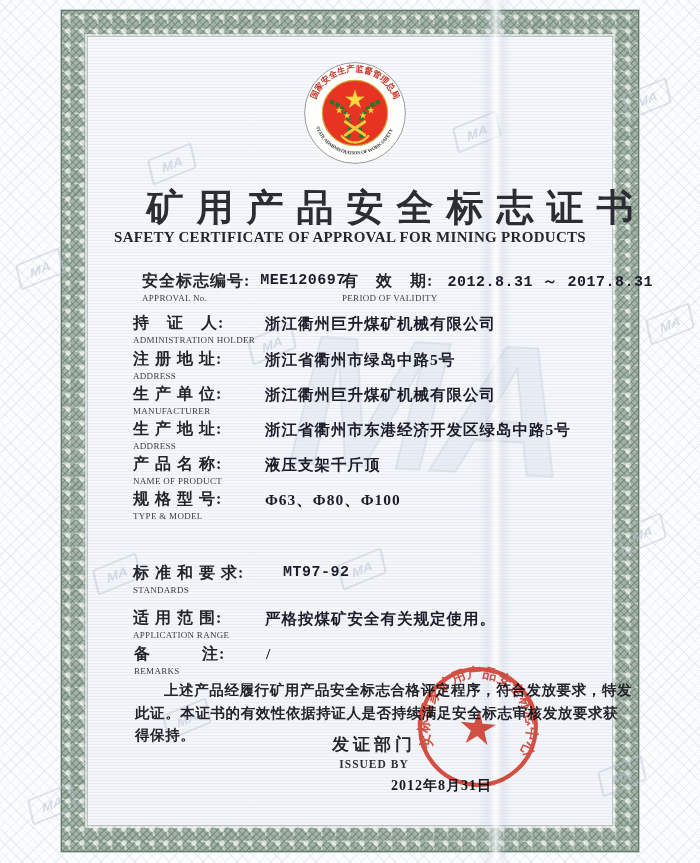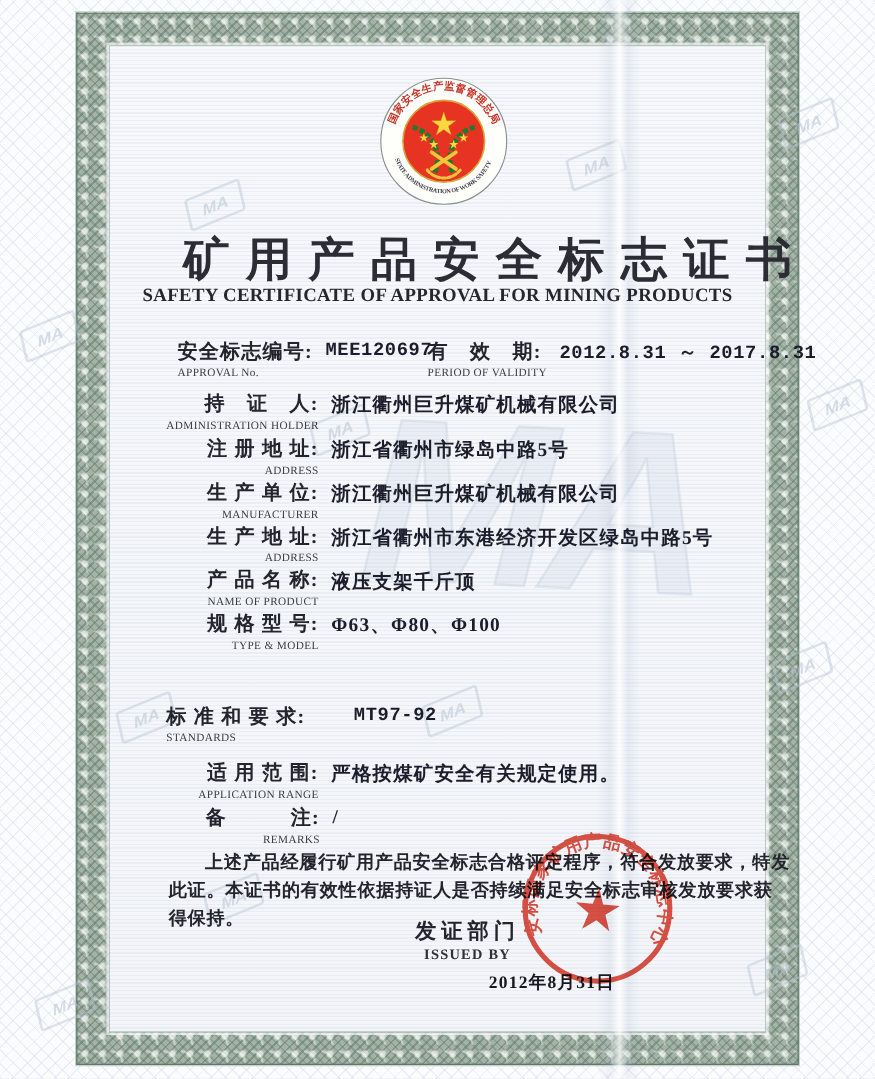--- a/index.html
+++ b/index.html
@@ -62,21 +62,21 @@
   
   .row{position:absolute;display:flex;align-items:flex-start;}
   .lab{flex:0 0 auto;}
   .lab .zh{font-size:16px;font-weight:bold;letter-spacing:1px;color:#23242c;white-space:nowrap;}
   .lab .en{font-size:9px;letter-spacing:.3px;color:#3b3c44;white-space:nowrap;margin-top:1px;}
   .val{
     font-size:15.5px;font-weight:bold;color:#1c1d2b;margin-left:10px;margin-top:1px;
     letter-spacing:1px;white-space:nowrap;
   }
   .val.mono{font-family:"Liberation Mono", monospace;letter-spacing:.5px;font-size:15px;}
-  .w118 .lab{width:122px;text-align:right;}
+  .w118 .lab{width:122px;}
   .w140 .lab{width:140px;}
   
   .statement{
     position:absolute;left:104px;top:679px;width:498px;
     font-size:14.5px;font-weight:bold;line-height:22.5px;text-indent:2em;
     letter-spacing:.6px;color:#23242c;margin-left:31px;
   }
   .issued{position:absolute;left:303px;top:733px;width:142px;text-align:center;}
   .issued .zh{font-size:17px;font-weight:bold;letter-spacing:4px;color:#23242c;}
   .issued .en{font-size:11.5px;font-weight:bold;letter-spacing:1px;color:#2e2f37;margin-top:2px;}

